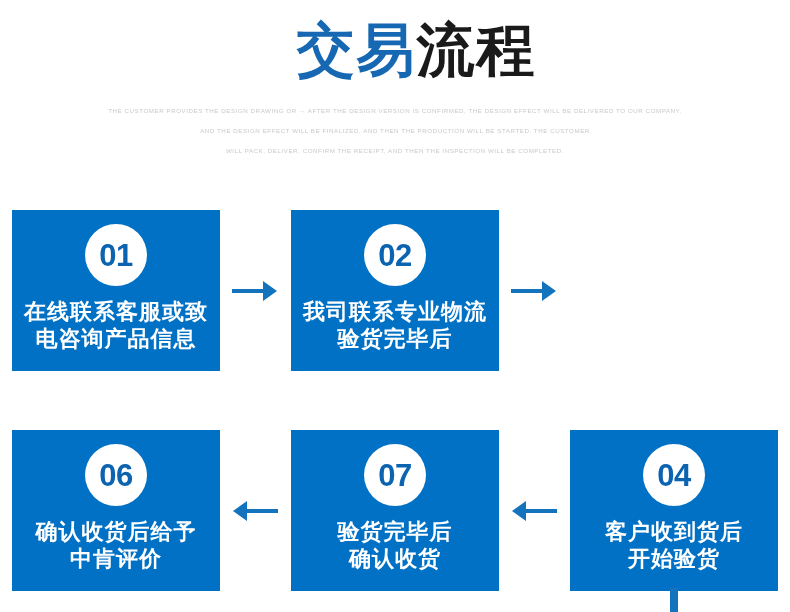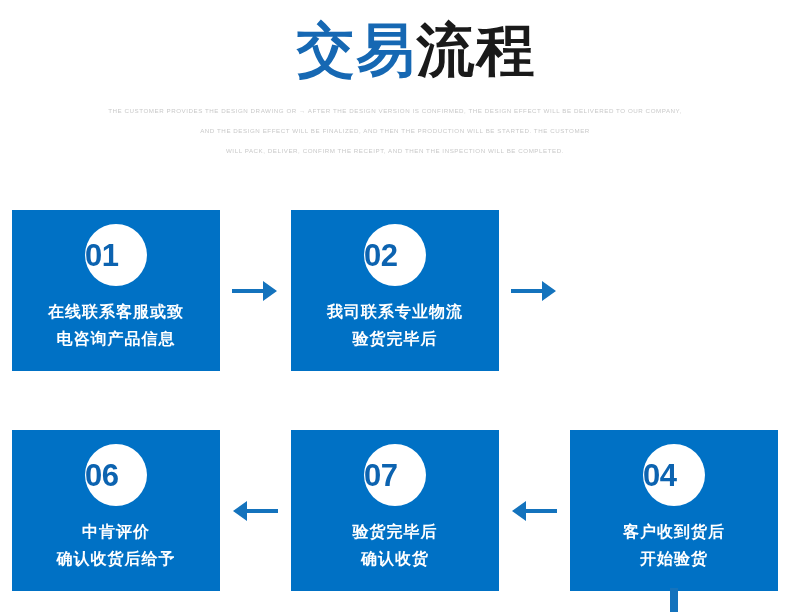--- a/index.html
+++ b/index.html
@@ -84,36 +84,36 @@
   .step-box.col-2 { left: 291px; }
   .step-box.col-3 { left: 570px; }
 
   .num-circle {
     width: 62px;
     height: 62px;
     border-radius: 50%;
     background: #ffffff;
     display: flex;
     align-items: center;
-    justify-content: flex-start;
+    justify-content: center;
     flex: none;
   }
   .num-circle span {
     color: #0c63b0;
     font-size: 31px;
     font-weight: bold;
     letter-spacing: -0.5px;
     line-height: 1;
   }
 
   .step-text {
     margin-top: 12px;
     text-align: center;
     color: #ffffff;
-    font-size: 16px;
+    font-size: 22px;
     font-weight: bold;
     line-height: 27px;
     letter-spacing: 1px;
   }
   .step-text .line {
     display: block;
     white-space: nowrap;
   }
 
   
@@ -188,22 +188,22 @@
 
   </div>
 
   <div class="flow-row row-bottom">
 
     <div class="step-box col-1">
       <div class="num-circle">
         <span>06</span>
       </div>
       <div class="step-text">
+        <span class="line">确认收货后给予</span>
         <span class="line">中肯评价</span>
-        <span class="line">确认收货后给予</span>
       </div>
     </div>
 
     <svg class="arrow arrow-h arrow-left-1" viewBox="0 0 46 26">
       <path d="M46 11 H15 V3 L1 13 L15 23 V15 H46 Z" fill="#1473bd"></path>
     </svg>
 
     <div class="step-box col-2">
       <div class="num-circle">
         <span>07</span>

